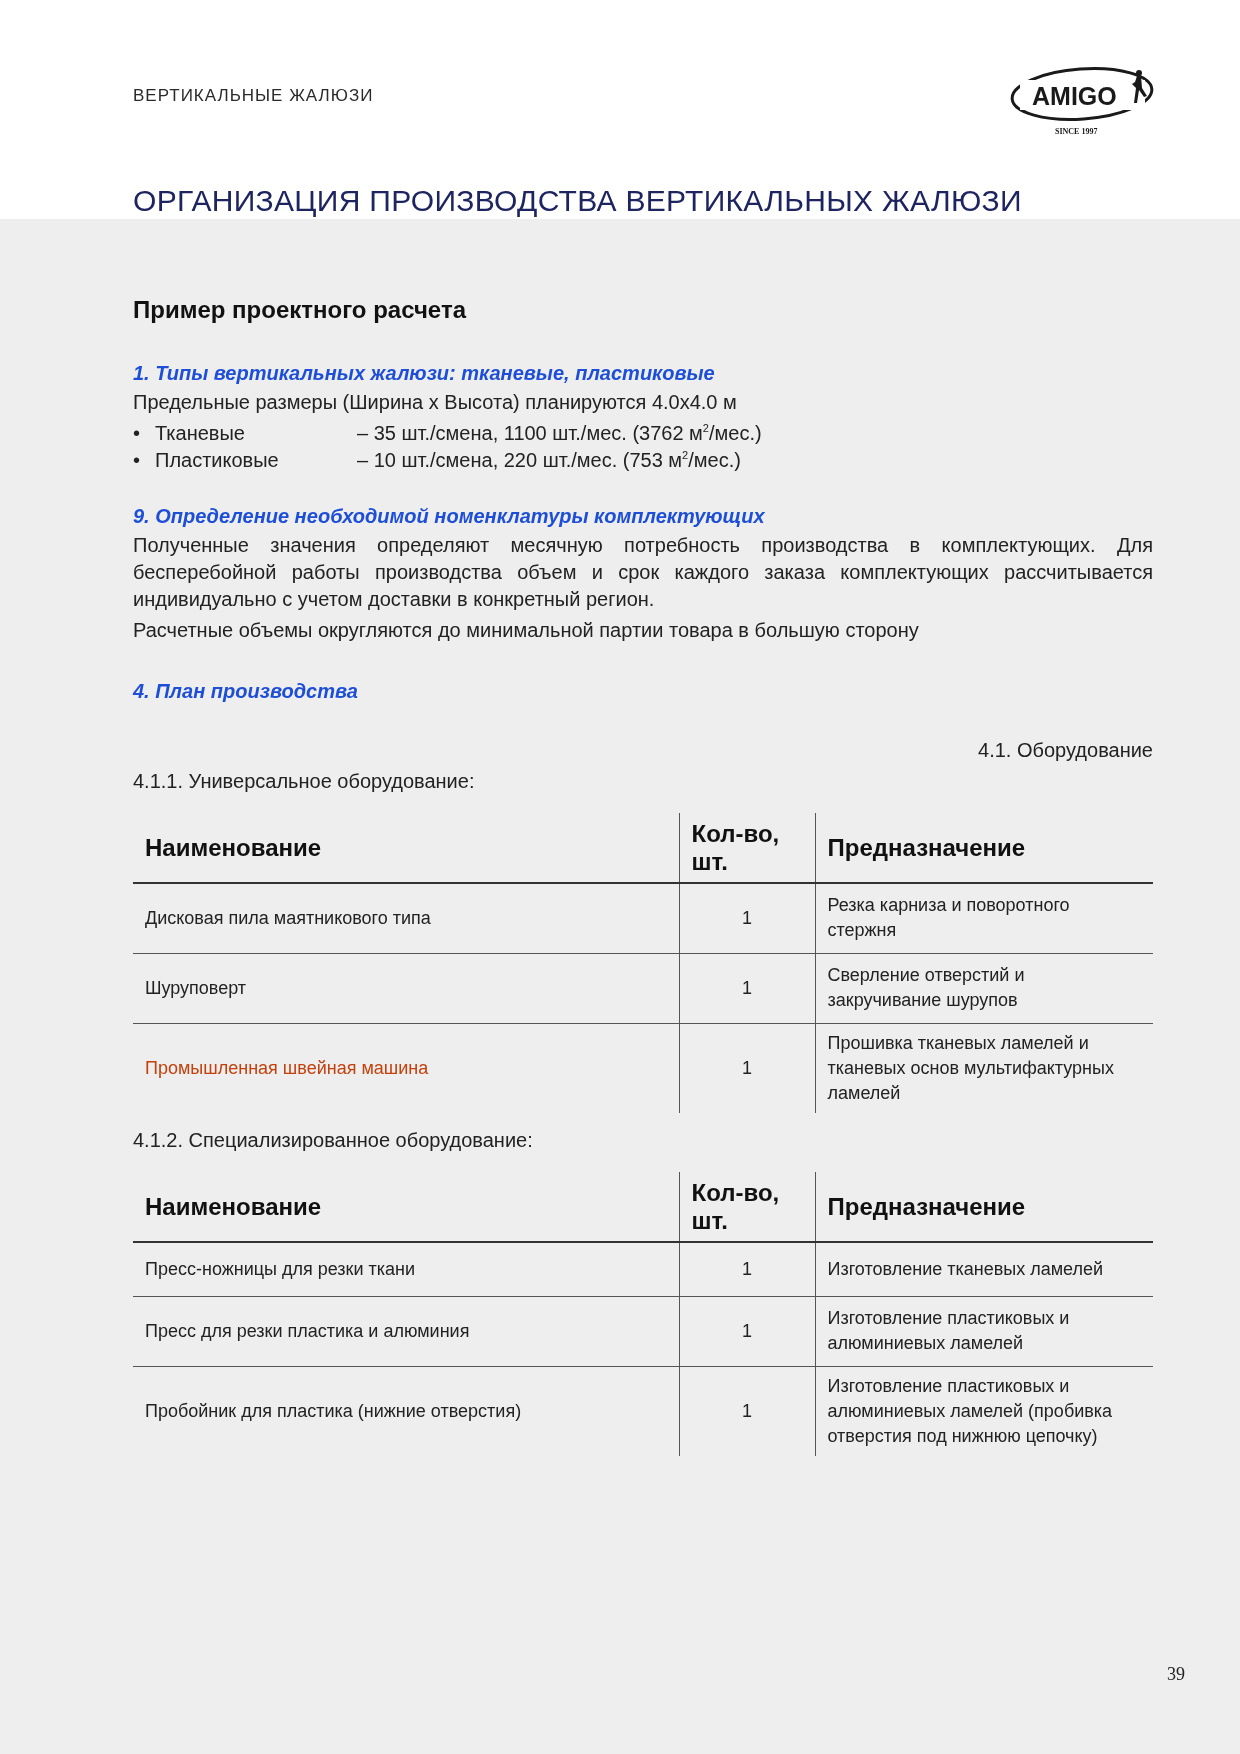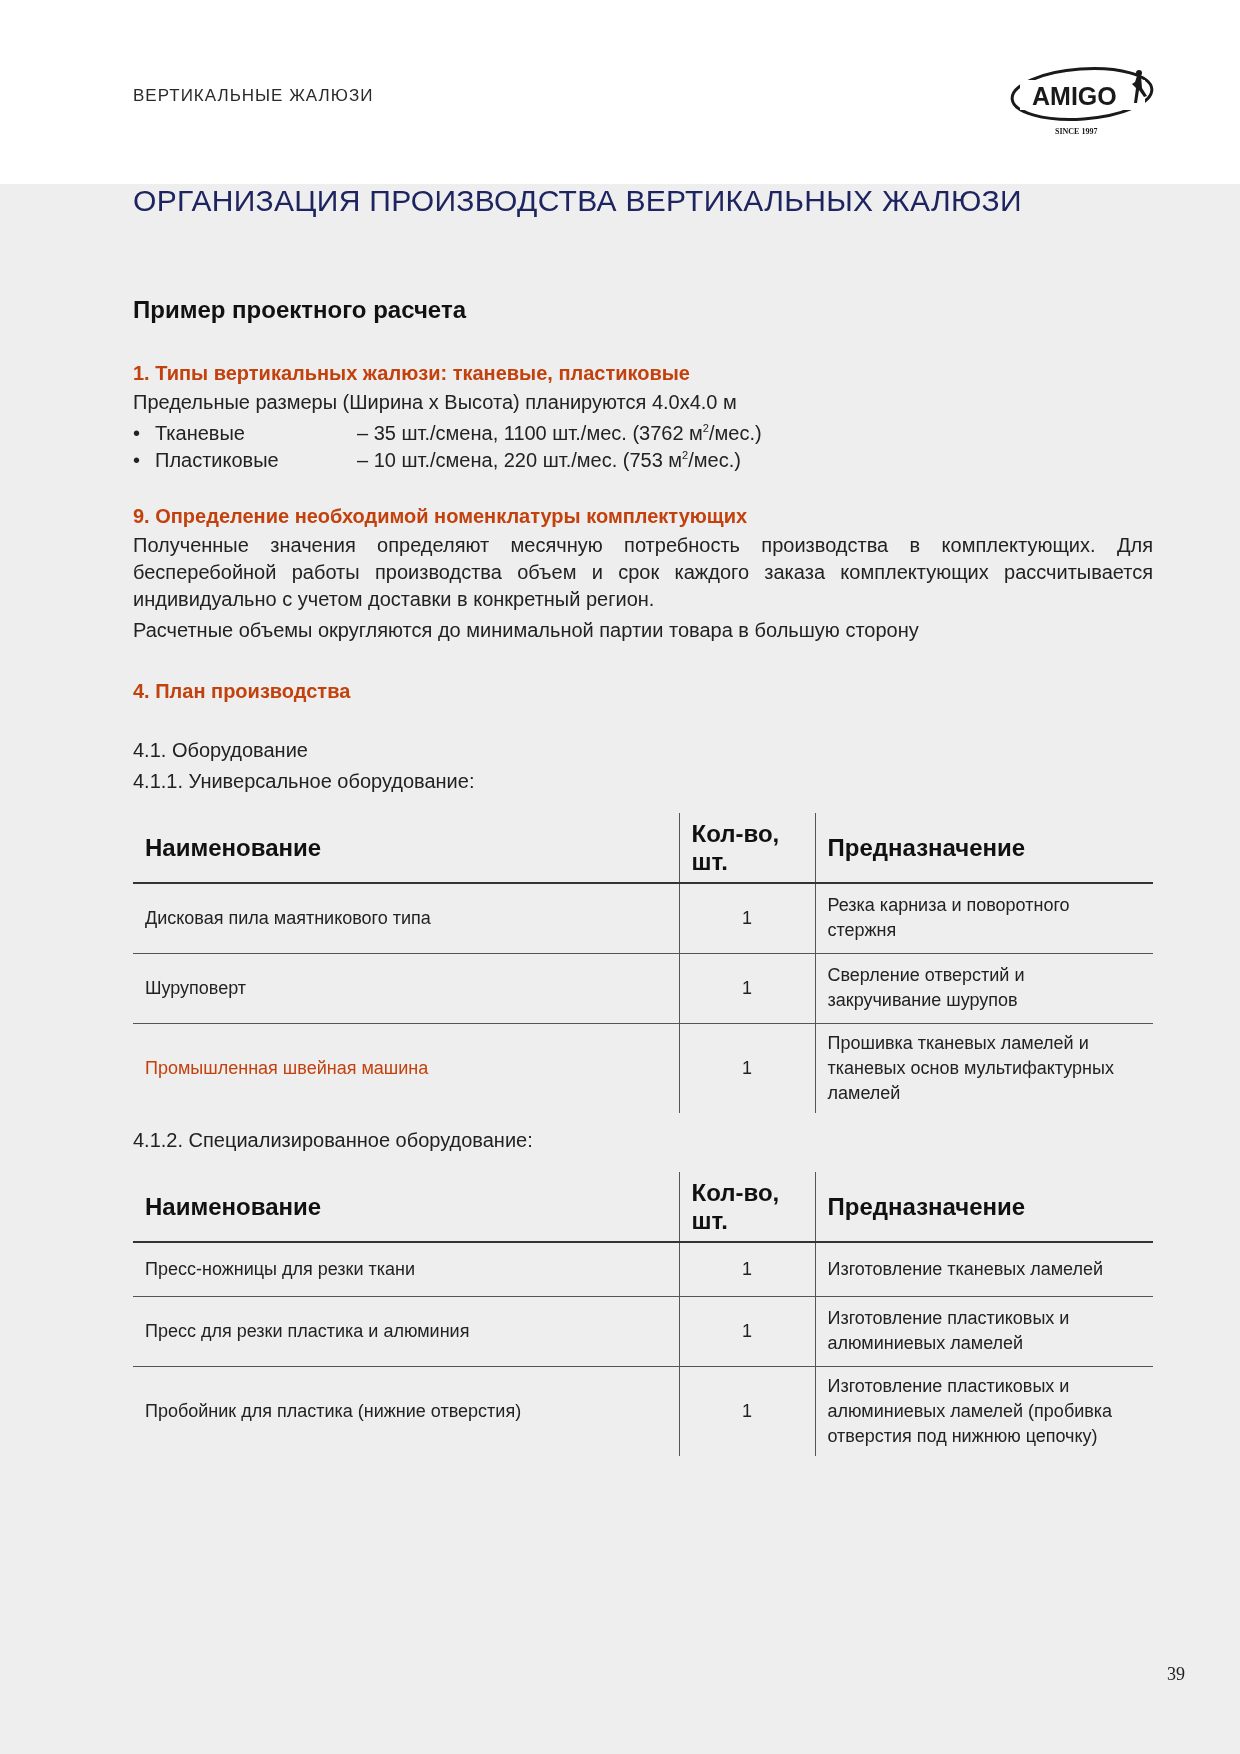--- a/index.html
+++ b/index.html
@@ -5,40 +5,40 @@
   * { margin: 0; padding: 0; box-sizing: border-box; }
   html, body { width: 1240px; height: 1754px; }
   body {
     background: #eeeeee;
     font-family: "Liberation Sans", sans-serif;
     color: #1a1a1a;
     position: relative;
     overflow: hidden;
   }
   .header {
-    position: absolute; left: 0; top: 0; width: 1240px; height: 184px;
+    position: absolute; left: 0; top: 0; width: 1240px; height: 219px;
     background: #ffffff;
   }
   .section-label {
     position: absolute; left: 133px; top: 86px;
     font-size: 17px; letter-spacing: 1px; color: #2a2a2a;
   }
   .page-title {
     position: absolute; left: 133px; top: 184px;
     font-size: 30px; color: #1e2460; letter-spacing: 0.3px;
   }
   .logo {
     position: absolute; left: 1010px; top: 58px; width: 150px; height: 85px;
   }
   .content { position: absolute; left: 133px; top: 270px; width: 1020px; }
   .intro {
     font-size: 20px; line-height: 27px; text-align: justify; color: #222;
   }
   .h2 { font-size: 24px; font-weight: bold; margin-top: 24px; color: #111; }
-  .h3 { font-size: 20px; font-weight: bold; color: #c2410c; }
+  .h3 { font-size: 20px; font-weight: bold; color: #1d4ed8; font-style: italic; }
   .p { font-size: 20px; line-height: 27px; color: #222; }
   .justify { text-align: justify; }
   .bullets { list-style: none; font-size: 20px; line-height: 27px; color: #222; }
   .bullets li { display: flex; }
   .bullets .dot { width: 22px; }
   .bullets .name { width: 202px; }
   sup { font-size: 11px; vertical-align: super; line-height: 0; }
   table.eq {
     width: 1020px; border-collapse: collapse; font-size: 18px; color: #222;
   }
@@ -94,21 +94,21 @@
       <span class="name">Пластиковые</span>
       <span><span>– 10 шт./смена, 220 шт./мес. (753 м</span><sup>2</sup><span>/мес.)</span></span>
     </li>
   </ul>
 
   <div class="h3" style="margin-top:31px;">9. Определение необходимой номенклатуры комплектующих</div>
   <p class="p justify" style="margin-top:4px;">Полученные значения определяют месячную потребность производства в комплектующих. Для бесперебойной работы производства объем и срок каждого заказа комплектующих рассчитывается индивидуально с учетом доставки в конкретный регион.</p>
   <p class="p" style="margin-top:4px;">Расчетные объемы округляются до минимальной партии товара в большую сторону</p>
 
   <div class="h3" style="margin-top:36px;">4. План производства</div>
-  <p class="p" style="margin-top:34px;">4.1. Оборудование</p>
+  <p class="p" style="margin-top:34px;text-align:right;">4.1. Оборудование</p>
   <p class="p" style="margin-top:4px;">4.1.1. Универсальное оборудование:</p>
 
   <table class="eq" style="margin-top:18px;">
     <tbody>
         <tr>
       <th class="c1">Наименование</th>
       <th class="c2">Кол-во, шт.</th>
       <th>Предназначение</th>
     </tr>
     <tr style="height:70px;">

